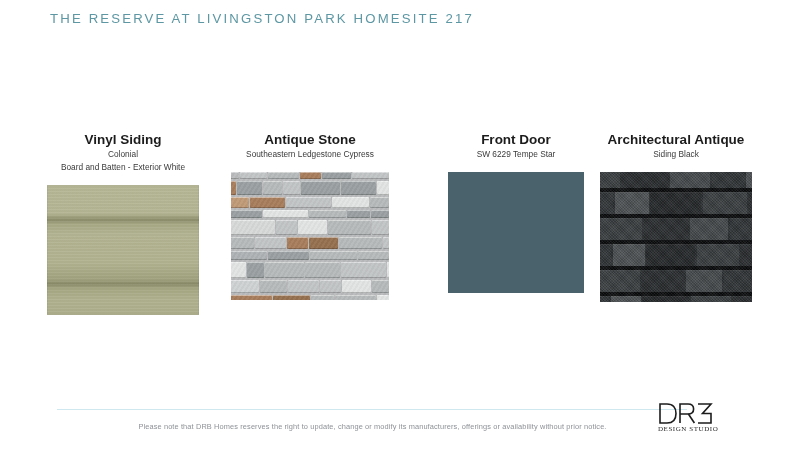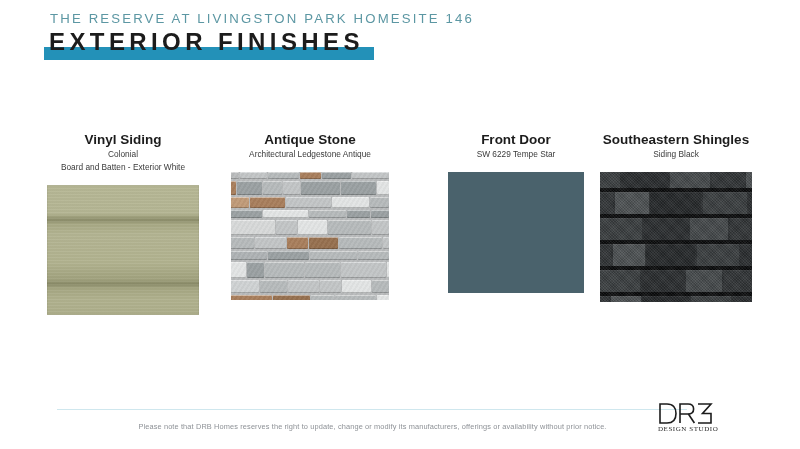--- a/index.html
+++ b/index.html
@@ -219,41 +219,37 @@
     font-size: 7px;
     letter-spacing: 0.55px;
     color: #2b2b2b;
     white-space: nowrap;
   }
 </style>
 </head>
 <body>
 
 <div class="header">
-  <div class="eyebrow">THE RESERVE AT LIVINGSTON PARK  HOMESITE 146</div>
-  <div class="title-wrap">
-    <div class="title-bar"></div>
-    <div class="title-text">EXTERIOR FINISHES</div>
-  </div>
+  <div class="eyebrow">THE RESERVE AT LIVINGSTON PARK  HOMESITE 217</div>
 </div>
 
 <div class="cards">
 
   <div class="card card-0">
     <div class="card-title">Vinyl Siding</div>
     <div class="card-sub">Colonial</div>
     <div class="card-sub">Board and Batten - Exterior White</div>
     <div class="sw-slot">
       <div class="swatch sw-siding"></div>
     </div>
   </div>
 
   <div class="card card-1">
     <div class="card-title">Antique Stone</div>
-    <div class="card-sub">Architectural Ledgestone Antique</div>
+    <div class="card-sub">Southeastern Ledgestone Cypress</div>
     <div class="sw-slot">
       <div class="swatch sw-stone" id="stoneSwatch">
           <div class="stone-brick" style="left: -4px; top: 0px; height: 7.4px; background: rgb(176, 136, 102);"></div>
           <div class="stone-brick" style="left: -7px; top: 0px; width: 15px; height: 7.4px;"></div>
           <div class="stone-brick" style="left: 9px; top: 0px; width: 27px; height: 7.4px; background: rgb(194, 197, 198);"></div>
           <div class="stone-brick" style="left: 37px; top: 0px; width: 31px; height: 7.4px; background: rgb(182, 186, 187);"></div>
           <div class="stone-brick" style="left: 69px; top: 0px; width: 21px; height: 7.4px; background: rgb(168, 126, 92);"></div>
           <div class="stone-brick" style="left: 91px; top: 0px; width: 29px; height: 7.4px; background: rgb(154, 160, 162);"></div>
           <div class="stone-brick" style="left: 121px; top: 0px; width: 37px; height: 7.4px; background: rgb(194, 197, 198);"></div>
           <div class="stone-brick" style="left: -4px; top: 9px; width: 9px; height: 14.4px; background: rgb(168, 126, 92);"></div>
@@ -311,21 +307,21 @@
 
   <div class="card card-2">
     <div class="card-title">Front Door</div>
     <div class="card-sub">SW 6229 Tempe Star</div>
     <div class="sw-slot">
       <div class="swatch sw-door"></div>
     </div>
   </div>
 
   <div class="card card-3">
-    <div class="card-title">Southeastern Shingles</div>
+    <div class="card-title">Architectural Antique</div>
     <div class="card-sub">Siding Black</div>
     <div class="sw-slot">
       <div class="swatch sw-shingle" id="shingleSwatch">
           <div class="shingle-tab" style="left: -10px; top: -6px; width: 30px; height: 26px; background: rgb(58, 62, 64);"></div>
           <div class="shingle-tab" style="left: 21.5px; top: -6px; width: 47px; height: 26px; background: rgb(42, 45, 47);"></div>
           <div class="shingle-tab" style="left: 70px; top: -6px; width: 40px; height: 26px; background: rgb(69, 73, 75);"></div>
           <div class="shingle-tab" style="left: 111.5px; top: -6px; width: 33px; height: 26px; background: rgb(49, 52, 54);"></div>
           <div class="shingle-tab" style="left: 146px; top: -6px; width: 50px; height: 26px; background: rgb(77, 81, 83);"></div>
           <div class="shingle-gap" style="left: 0px; top: 16px; width: 152px; height: 4px;"></div>
           <div class="shingle-tab" style="left: -28px; top: 20px; width: 41px; height: 26px; background: rgb(49, 52, 54);"></div>

